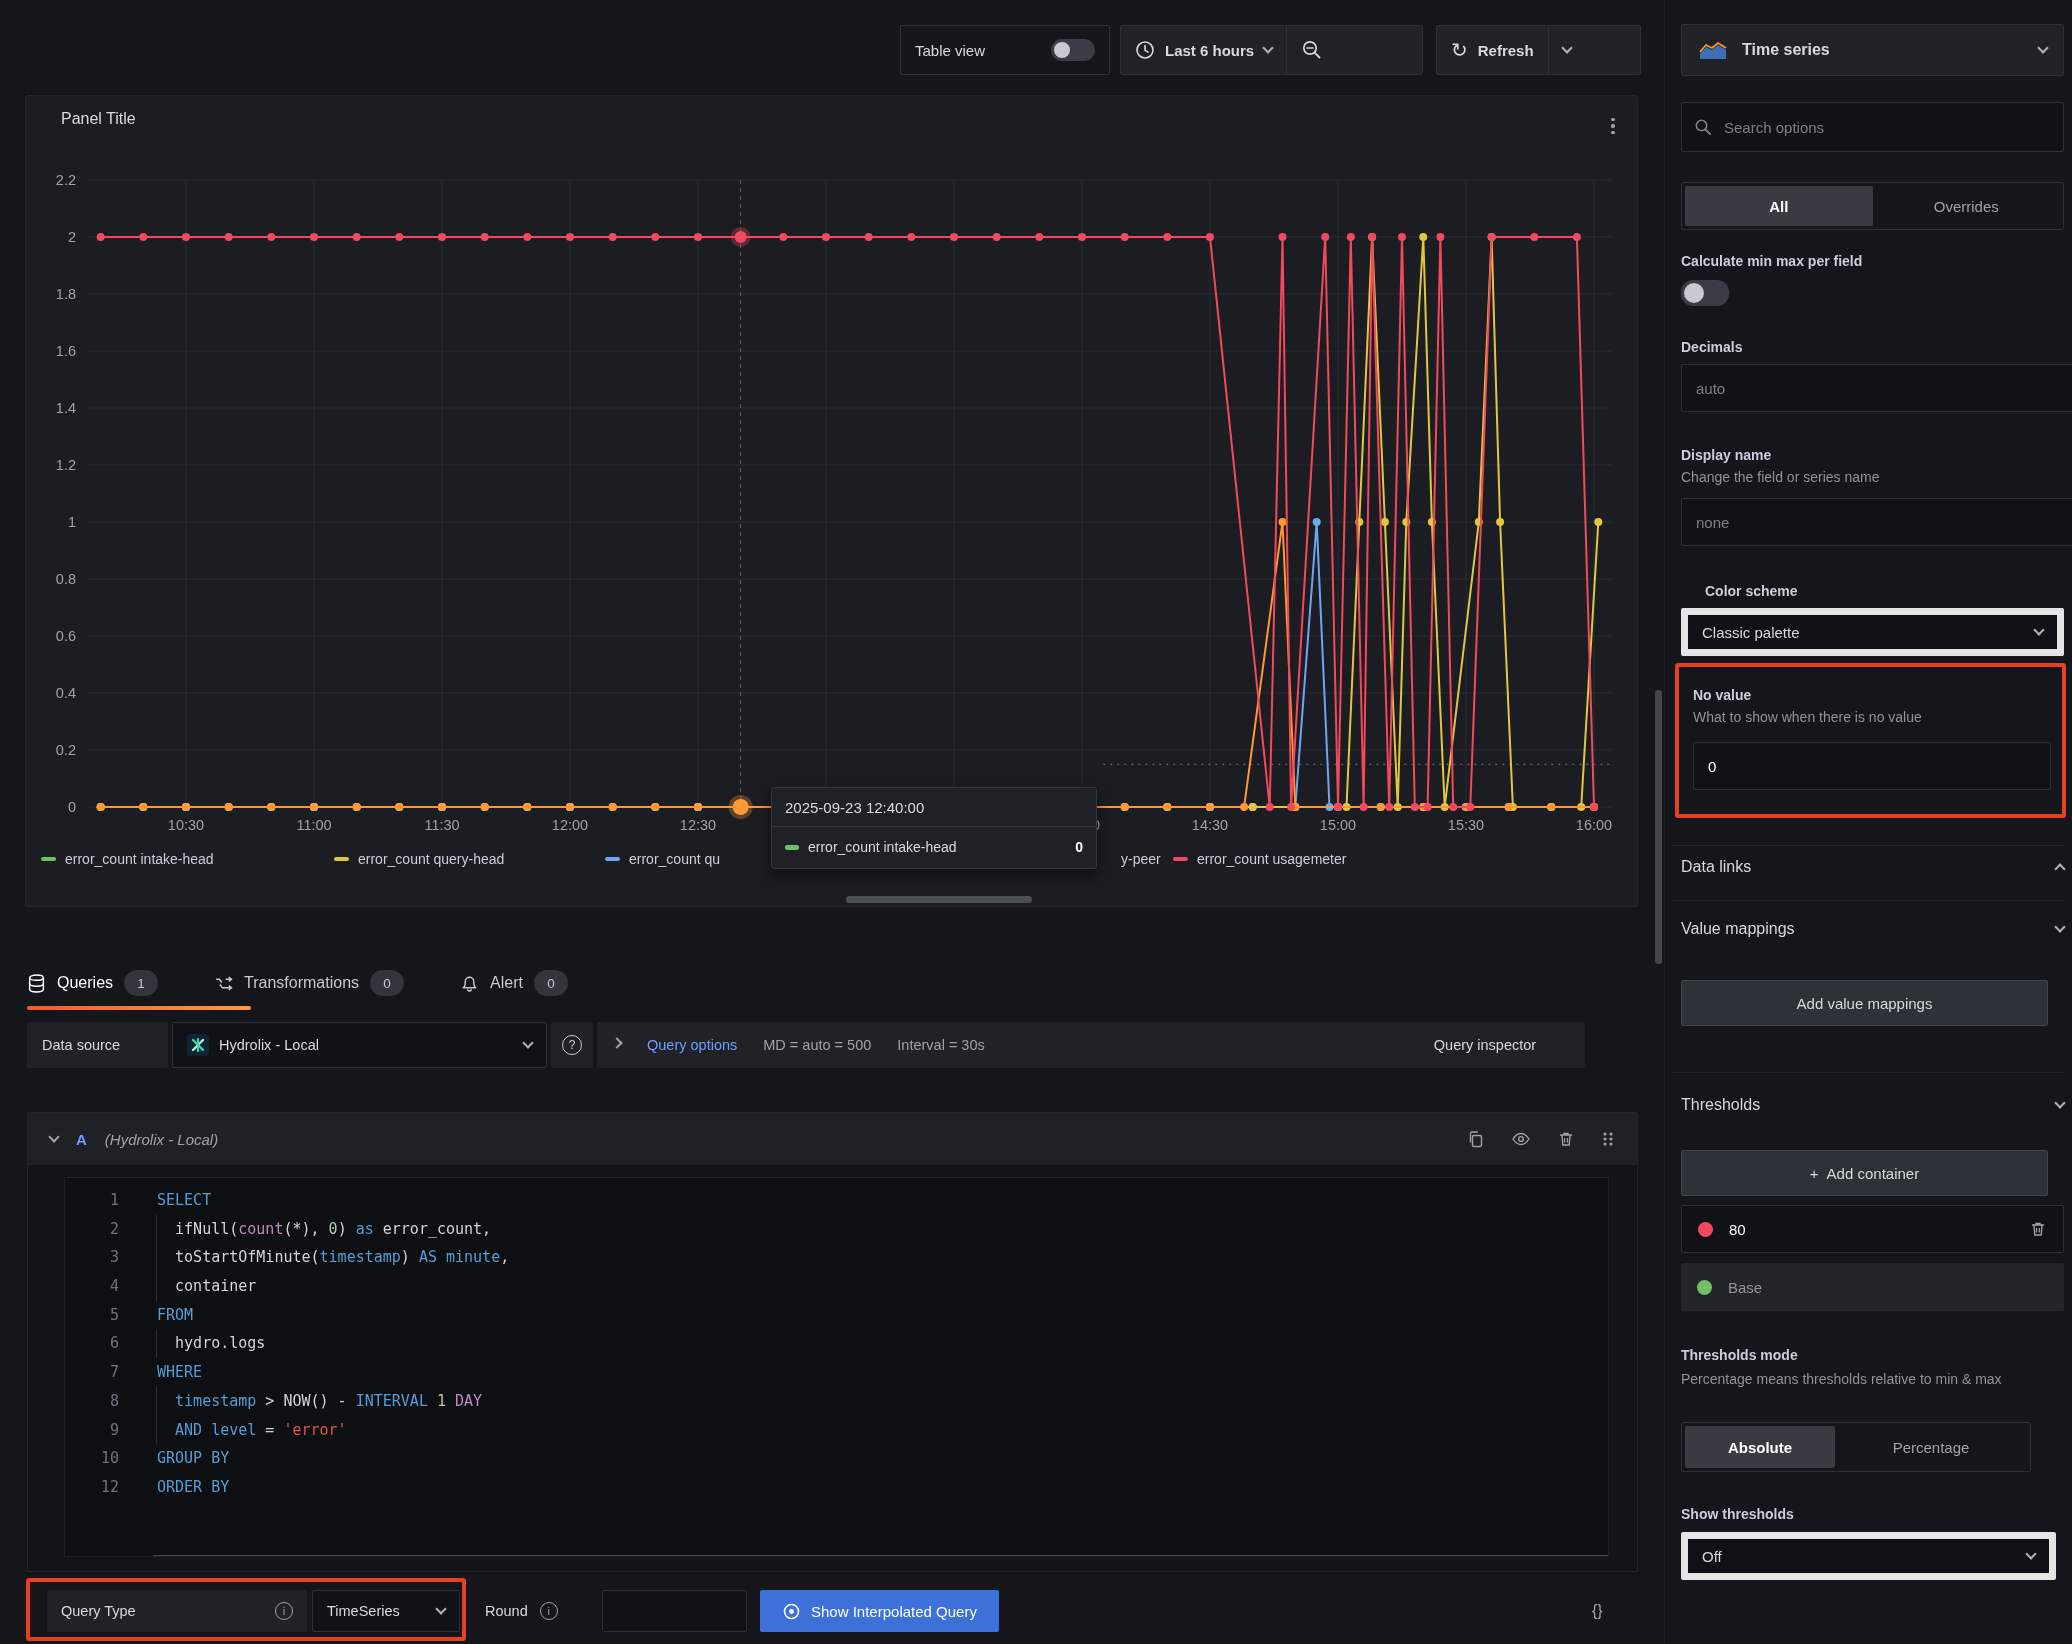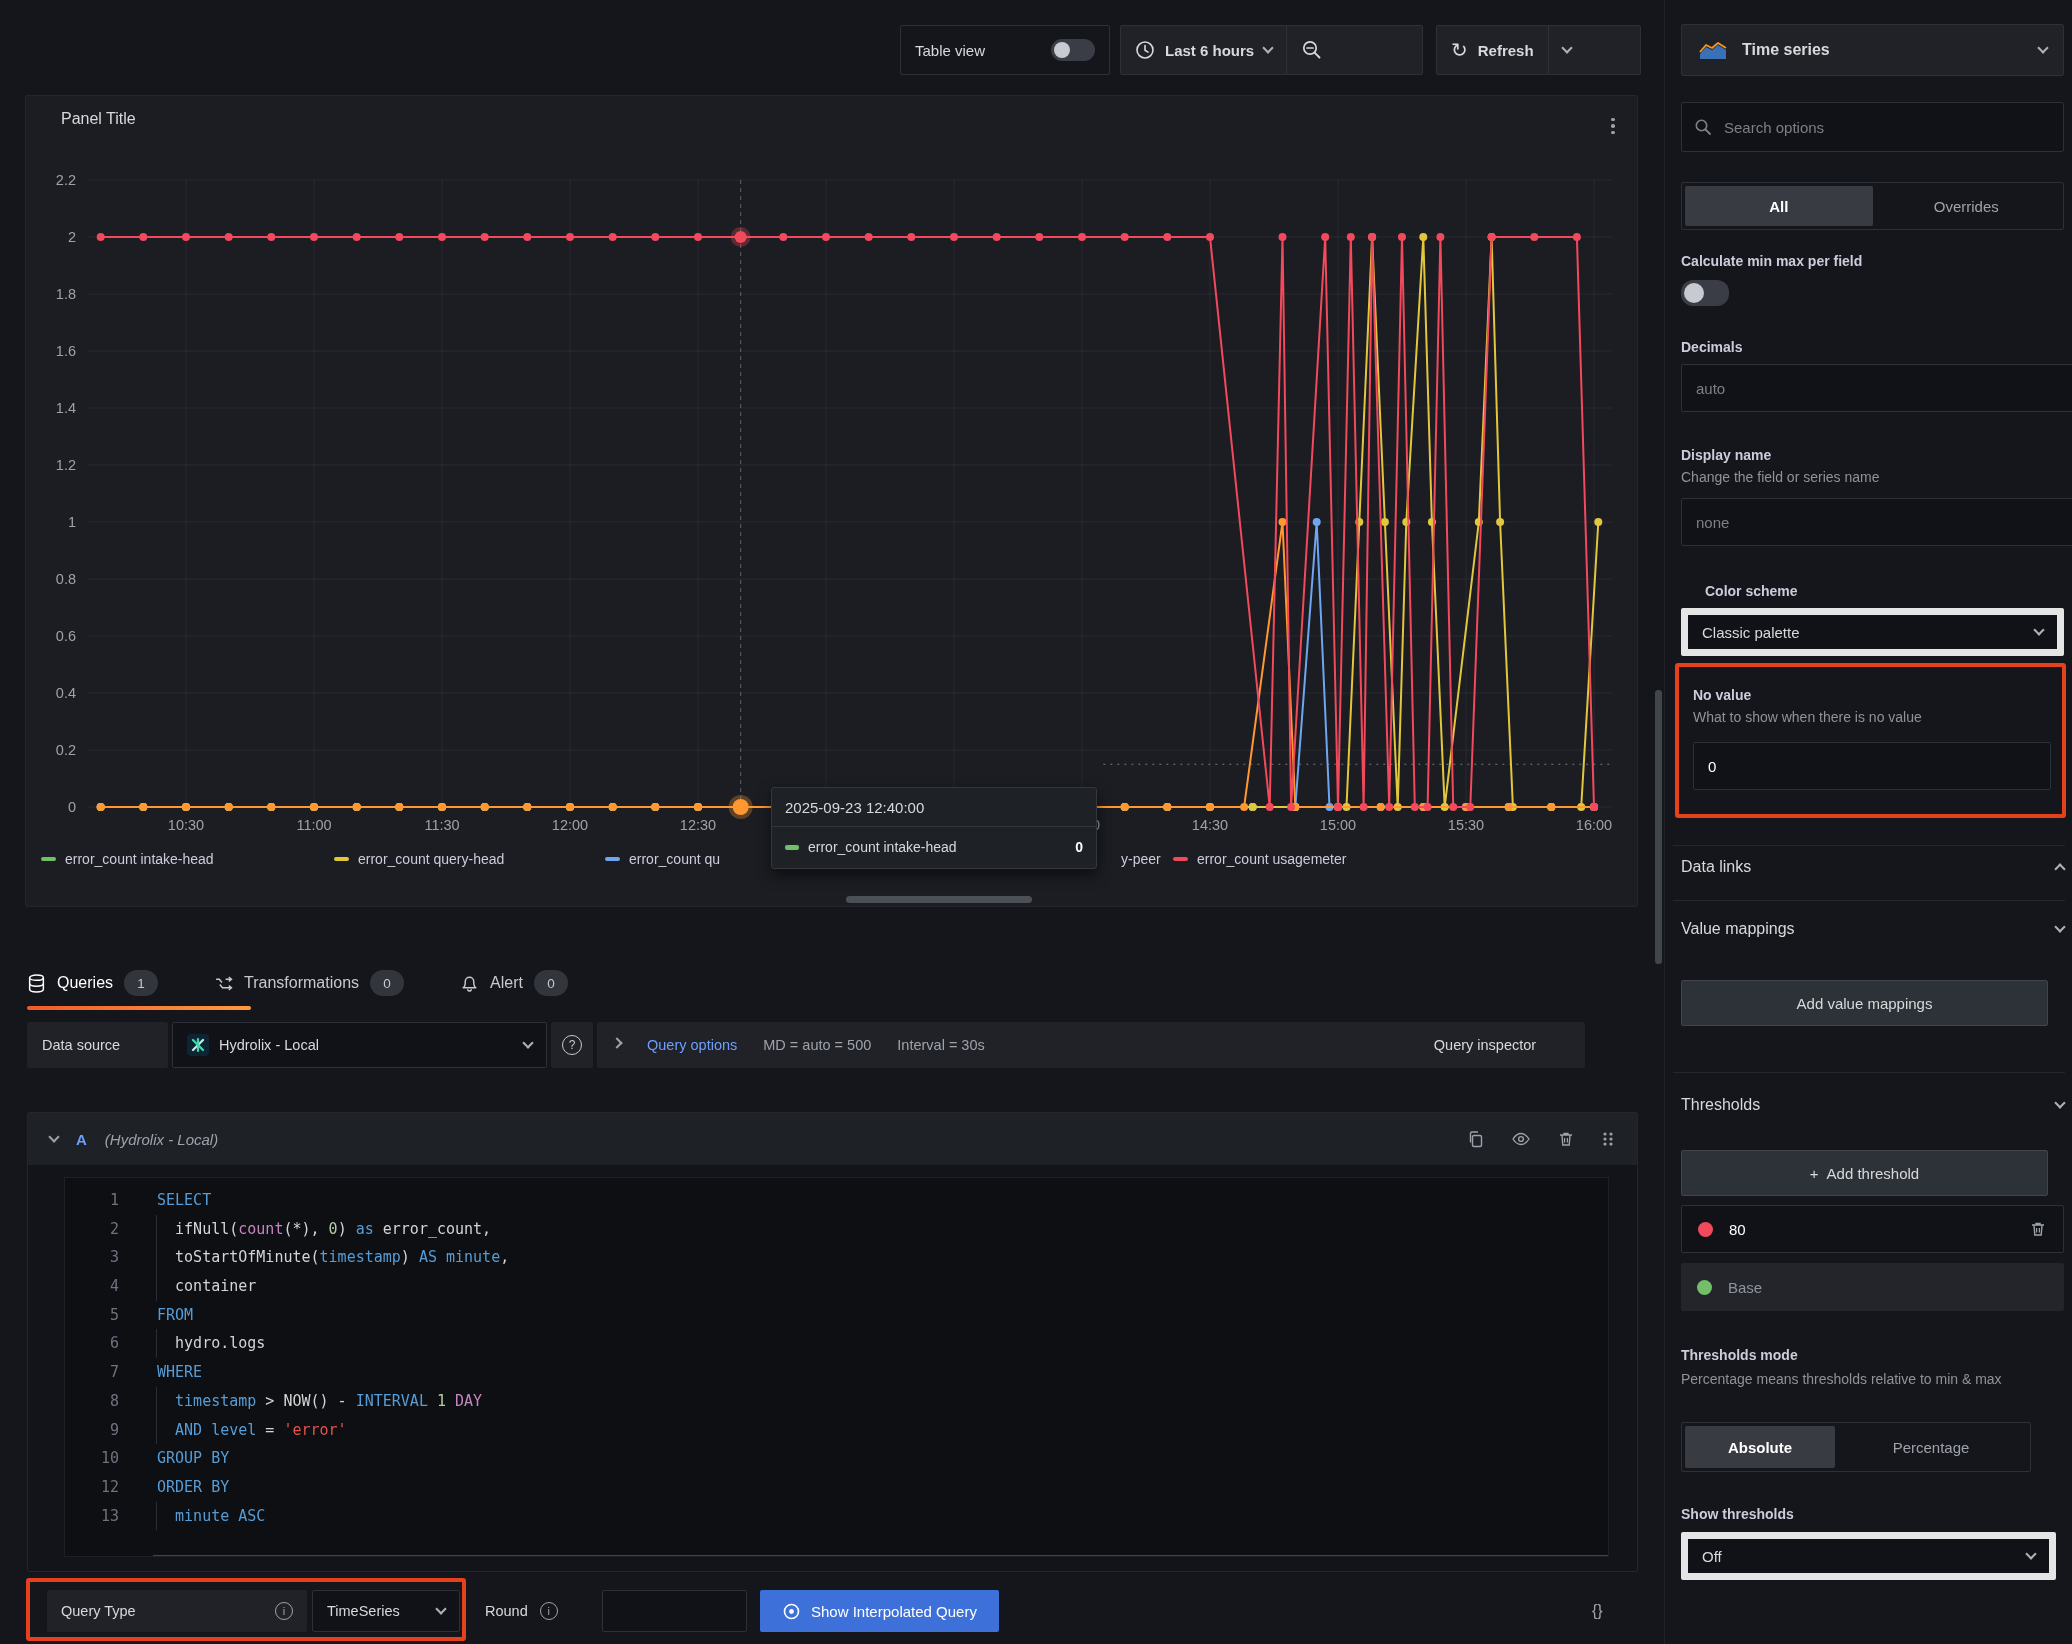--- a/index.html
+++ b/index.html
@@ -571,21 +571,20 @@
           <div class="cl ind"><span class="ln">2</span><span class="ig"></span><span class="lt"><span class="tk-pl">  ifNull(</span><span class="tk-fn">count</span><span class="tk-pl">(*), </span><span class="tk-num">0</span><span class="tk-pl">) </span><span class="tk-kw">as</span><span class="tk-pl"> error_count,</span></span></div>
           <div class="cl ind"><span class="ln">3</span><span class="ig"></span><span class="lt"><span class="tk-pl">  toStartOfMinute(</span><span class="tk-kw">timestamp</span><span class="tk-pl">) </span><span class="tk-kw">AS</span><span class="tk-pl"> </span><span class="tk-kw">minute</span><span class="tk-pl">,</span></span></div>
           <div class="cl ind"><span class="ln">4</span><span class="ig"></span><span class="lt"><span class="tk-pl">  container</span></span></div>
           <div class="cl"><span class="ln">5</span><span class="lt"><span class="tk-kw">FROM</span></span></div>
           <div class="cl ind"><span class="ln">6</span><span class="ig"></span><span class="lt"><span class="tk-pl">  hydro.logs</span></span></div>
           <div class="cl"><span class="ln">7</span><span class="lt"><span class="tk-kw">WHERE</span></span></div>
           <div class="cl ind"><span class="ln">8</span><span class="ig"></span><span class="lt"><span class="tk-pl">  </span><span class="tk-kw">timestamp</span><span class="tk-pl"> &gt; NOW() - </span><span class="tk-kw">INTERVAL</span><span class="tk-pl"> </span><span class="tk-num">1</span><span class="tk-pl"> </span><span class="tk-fn">DAY</span></span></div>
           <div class="cl ind"><span class="ln">9</span><span class="ig"></span><span class="lt"><span class="tk-pl">  </span><span class="tk-kw">AND</span><span class="tk-pl"> </span><span class="tk-kw">level</span><span class="tk-pl"> = </span><span class="tk-str">'error'</span></span></div>
           <div class="cl"><span class="ln">10</span><span class="lt"><span class="tk-kw">GROUP BY</span></span></div>
           <div class="cl"><span class="ln">12</span><span class="lt"><span class="tk-kw">ORDER BY</span></span></div>
-          <div class="cl ind"><span class="ln">13</span><span class="ig"></span><span class="lt"><span class="tk-pl">  </span><span class="tk-kw">minute</span><span class="tk-kw"> ASC</span></span></div>
         </div>
       <div class="code-bottomline"></div>
     </div>
   </section>
 
   <div class="qfooter">
     <div class="hl-box qt-box"></div>
     <div class="f-chip f-qtype">
       <span>Query Type</span>
       <span class="info-i">i</span>
@@ -673,21 +672,21 @@
       <span>Add value mappings</span>
     </button>
 
     <div class="sb-divider" style="top:1072px;"></div>
     <div class="sb sb-section" style="top:1096px;">
       <span class="t">Thresholds</span>
       <span class="chev"></span>
     </div>
     <button class="sb sb-btn" style="top:1150px;width:367px;">
       <span>+</span>
-      <span>Add threshold</span>
+      <span>Add container</span>
     </button>
     <div class="sb th-row th-input" style="top:1205px;">
       <span class="dot dot-red"></span>
       <span>80</span>
       <span class="trash-btn">
           <svg class="ic" width="18" height="18" viewBox="0 0 18 18">
             <path d="M3 5h12M7 5V3.5h4V5M5 5l.8 10h6.4L13 5" fill="none" stroke="#9da2ab" stroke-width="1.4"></path>
             <path d="M7.6 8v4.5M10.4 8v4.5" stroke="#9da2ab" stroke-width="1.2"></path>
           </svg>
         </span>

